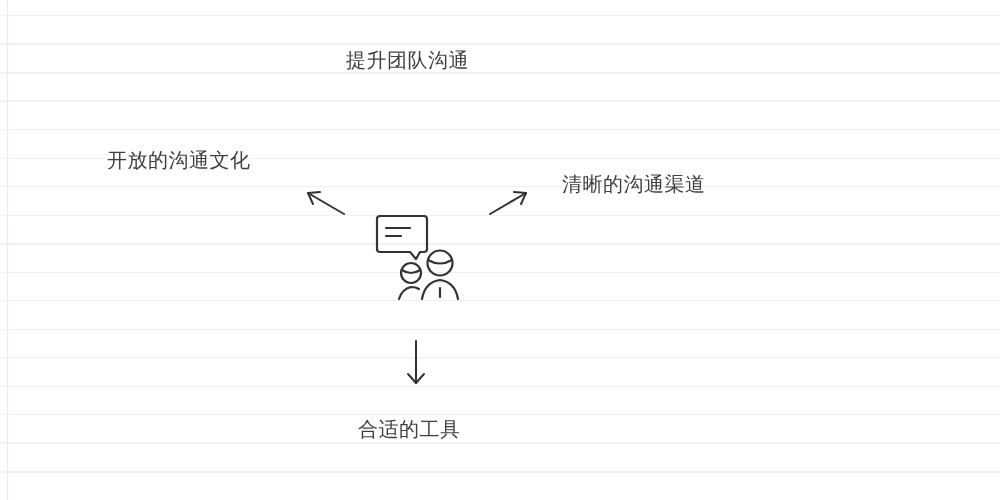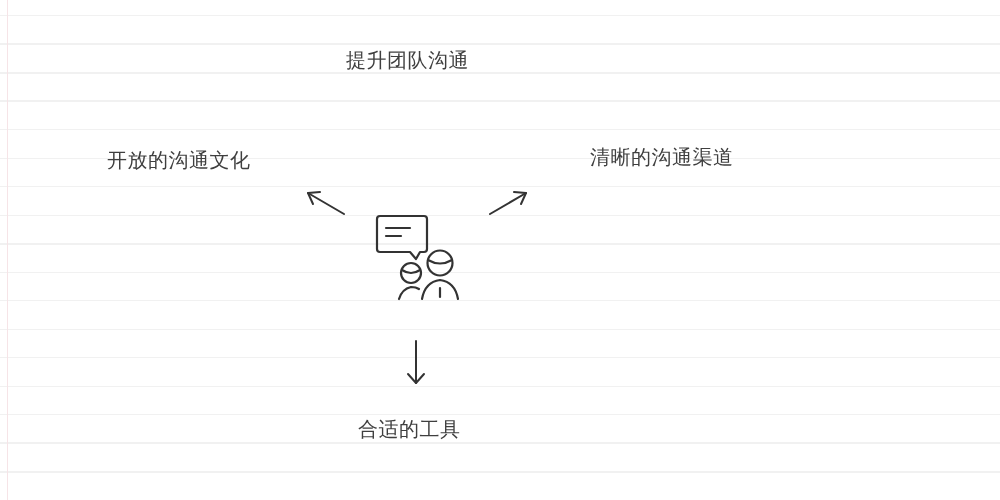--- a/index.html
+++ b/index.html
@@ -34,21 +34,21 @@
     .label {
       position: absolute;
       color: #3f3f3f;
       font-size: 20px;
       line-height: 24px;
       white-space: nowrap;
       letter-spacing: 0.5px;
     }
     #title { left: 346px; top: 48px; }
     #left-label { left: 107px; top: 148px; }
-    #right-label { left: 562px; top: 145px; margin-left: 28px; }
+    #right-label { left: 562px; top: 172px; }
     #bottom-label { left: 358px; top: 417px; font-family: Liberation Serif, serif; }
     svg.overlay {
       position: absolute;
       left: 0;
       top: 0;
       width: 1000px;
       height: 500px;
     }
   </style>
 </head>

